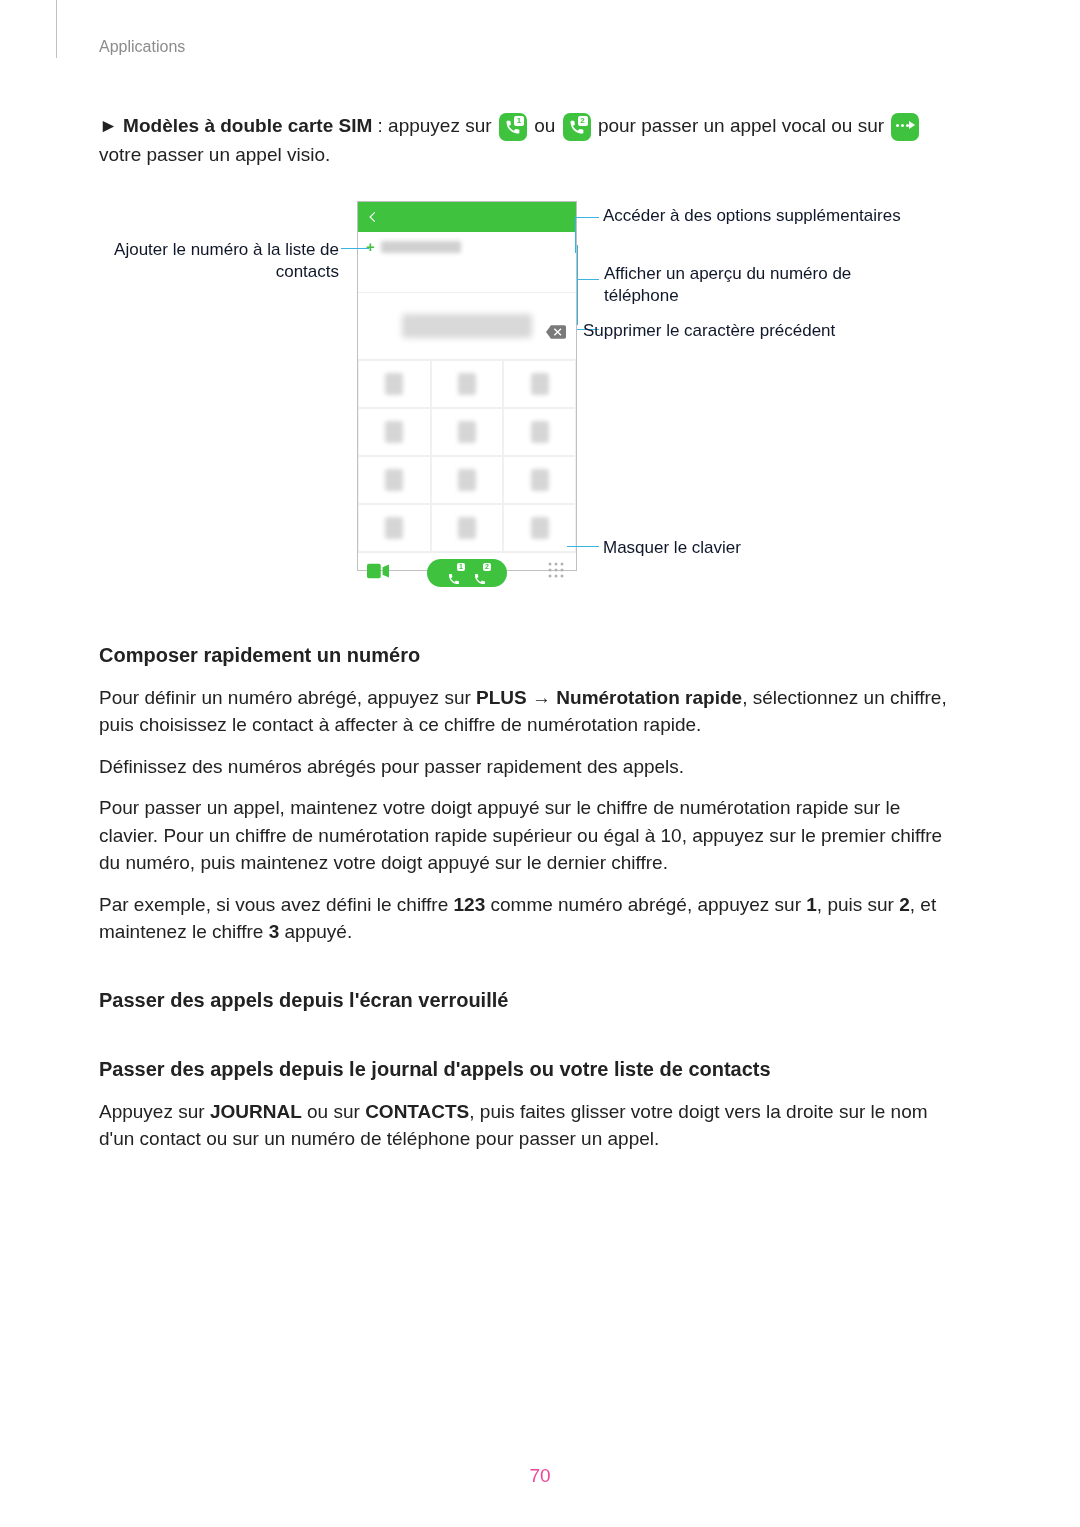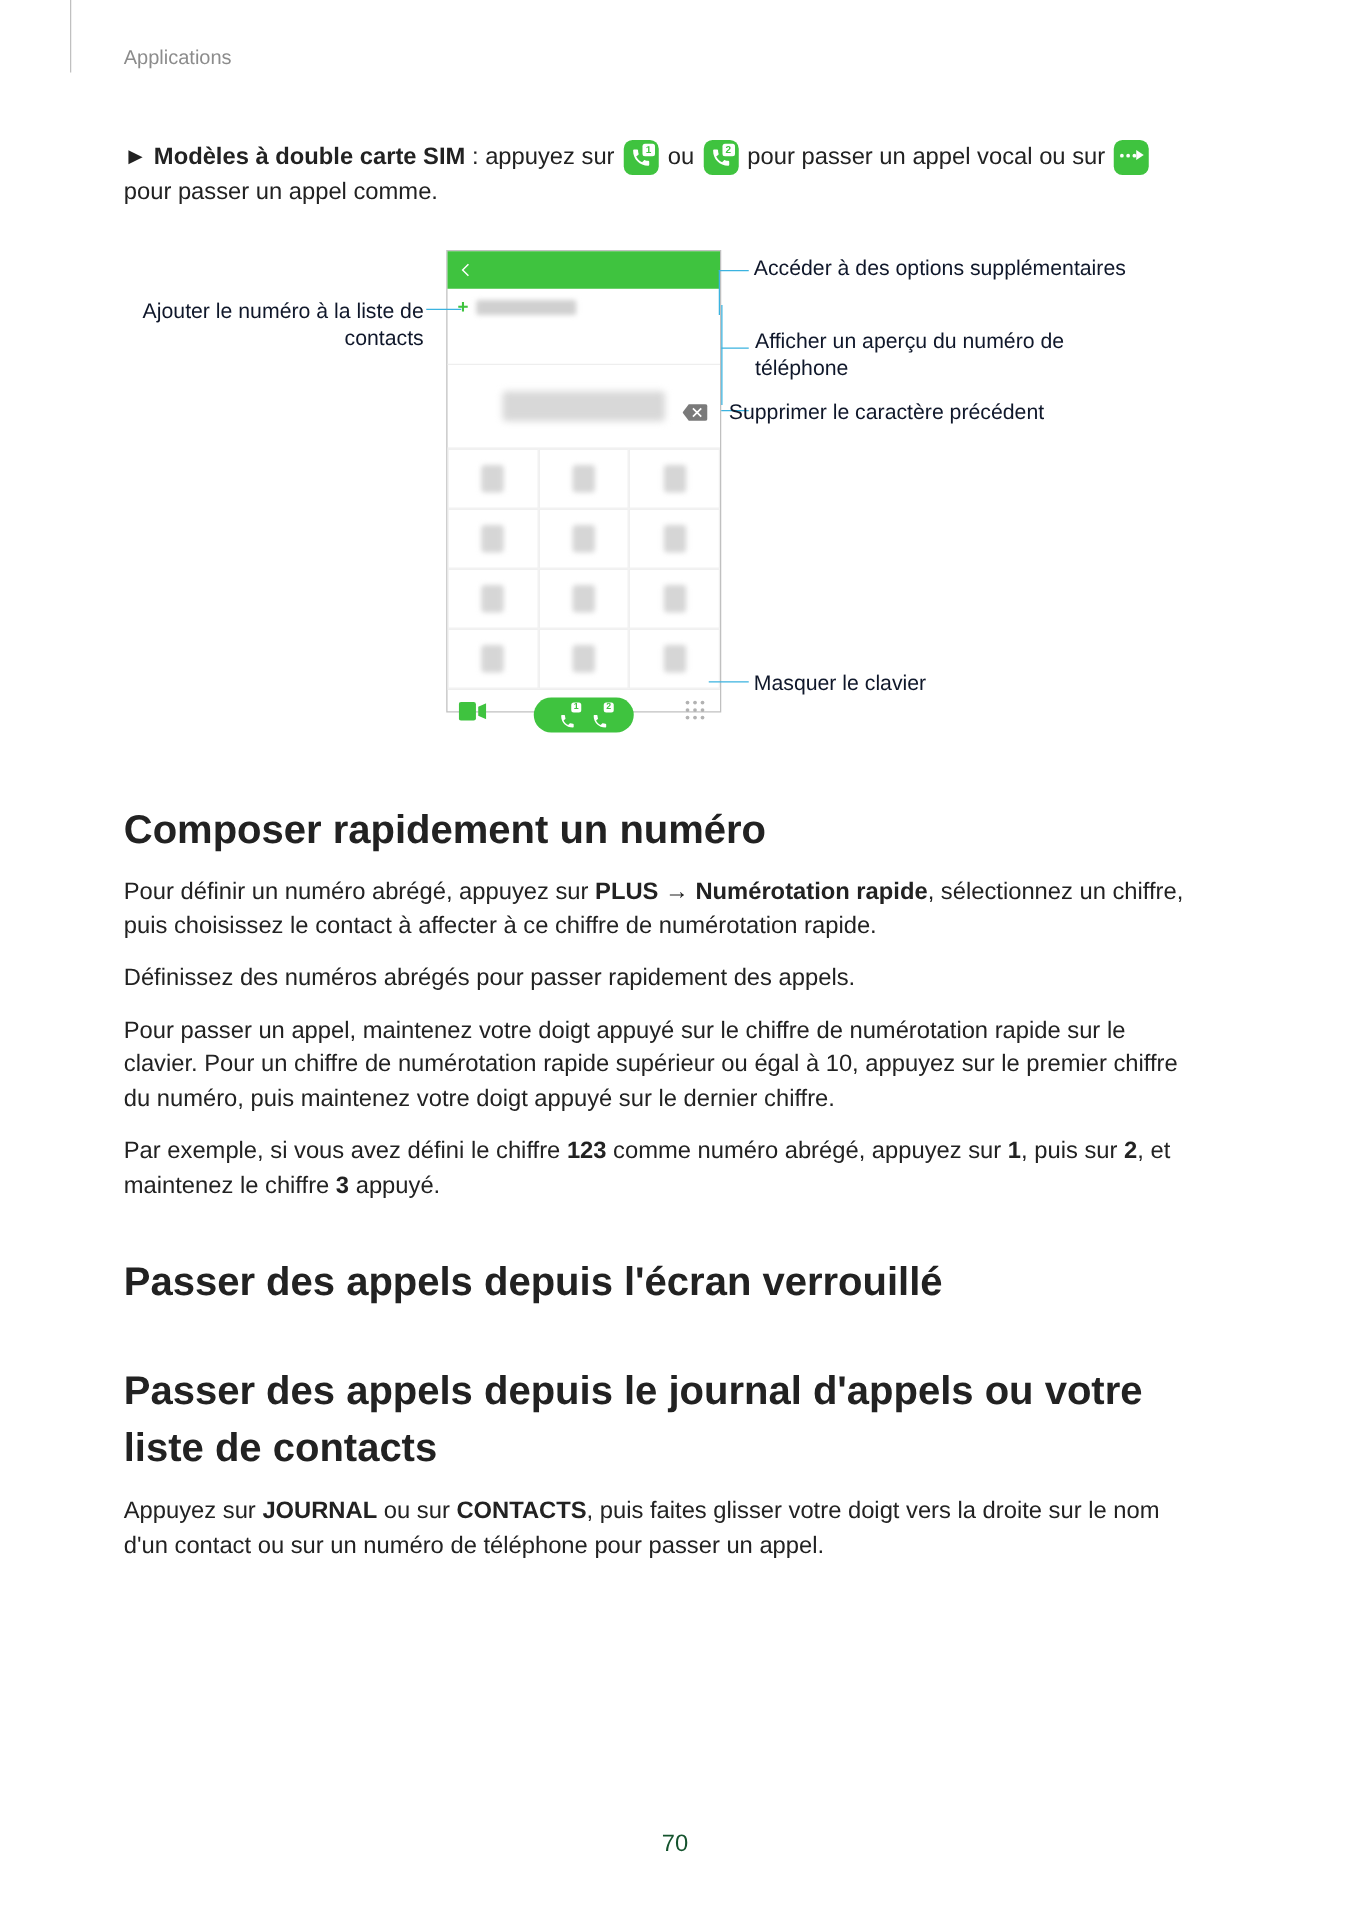--- a/index.html
+++ b/index.html
@@ -142,33 +142,33 @@
   .callout-line {
     position:absolute; background:#3bb3e0; height:1px;
   }
   .callout-lineV { position:absolute; background:#3bb3e0; width:1px;}
   .callout-label {
     position:absolute; font-size:17px; color:#0f172a; line-height:1.35;
   }
   .callout-label.left { text-align:right; }
 
   .section-h {
-    font-size: 32px;
+    font-size: 20px;
     font-weight: 700;
     margin-top: 40px;
   }
   .section-p { margin-top: 14px; line-height: 1.45;}
 
   .footer {
     position:absolute;
     bottom: 40px;
     left: 0; width: 100%;
     text-align:center;
     font-size: 19px;
-    color:#14532d;
+    color:#ec4899;
   }
 </style>
 </head>
 <body>
 
 <div class="page-divider"></div>
 <div class="header">Applications</div>
 
 <div class="content">
 
@@ -184,21 +184,21 @@
     <span class="icon-inline green">
       <svg viewBox="0 0 24 24">
           <path d="M6.6 10.8c1.4 2.7 3.6 4.9 6.3 6.3l2.1-2.1c.3-.3.7-.4 1-.2 1.1.4 2.3.6 3.5.6.6 0 1 .4 1 1v3.3c0 .6-.4 1-1 1C10.2 20.7 3.3 13.8 3.3 4.5c0-.6.4-1 1-1H7.6c.6 0 1 .4 1 1 0 1.2.2 2.4.6 3.5.1.4 0 .8-.2 1l-2.4 1.8z"></path>
         </svg>
       <span class="badge">2</span>
     </span>
     <span> pour passer un appel vocal ou sur </span>
     <span class="icon-inline video">
       <span class="dots"></span><span class="tri"></span>
     </span>
-    <span> pour passer un appel comme.</span>
+    <span> votre passer un appel visio.</span>
   </p>
 
   <div class="figure">
 
     <div class="phone">
       <div class="phone-top">
         <svg class="arrow-back" viewBox="0 0 24 24">
             <path d="M15 4l-8 8 8 8" stroke="#fff" stroke-width="2" fill="none"></path>
           </svg>
       </div>

